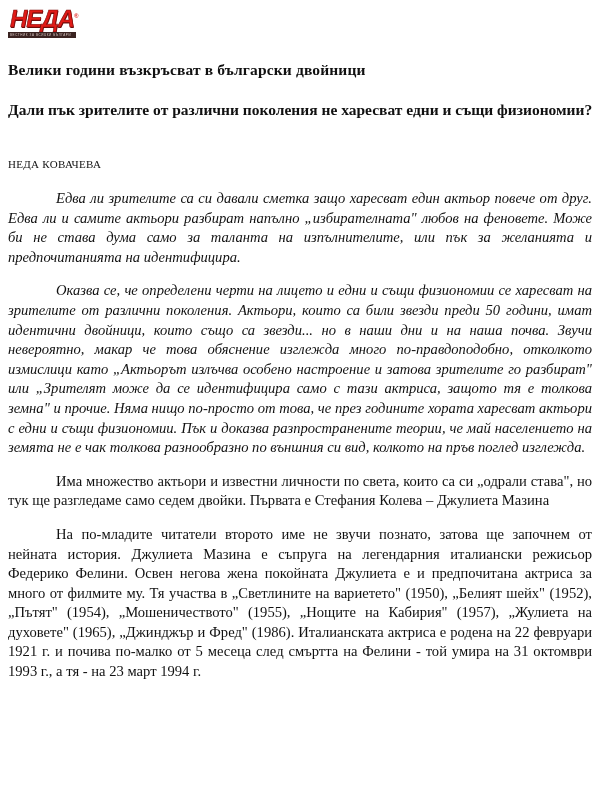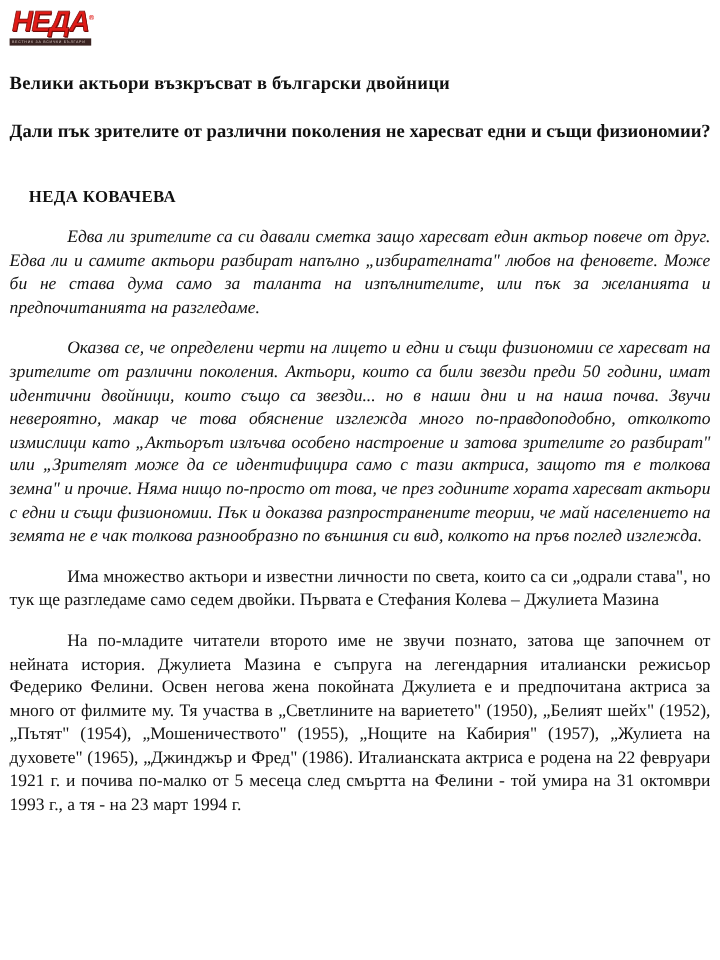--- a/index.html
+++ b/index.html
@@ -98,24 +98,24 @@
     font-weight: bold;
     font-size: 15.5px;
     line-height: 21px;
     margin: 20px 0 0 0;
     width: 590px;
   }
 
   
   .byline {
     font-family: "Liberation Serif", "DejaVu Serif", serif;
-    font-weight: bold;
-    font-size: 14px;
+    font-weight: normal;
+    font-size: 11px;
     line-height: 17px;
-    margin: 36px 0 0 16px;
+    margin: 36px 0 0 0;
     letter-spacing: 0.3px;
   }
 
   
   .body-block {
     margin-top: 16px;
     width: 584px;
   }
   p.para {
     margin: 0 0 0 0;
@@ -146,26 +146,26 @@
   <div class="masthead">
     <div class="logo-wrap">
       <span class="logo-text"><span>НЕДА</span><span class="logo-reg">®</span></span>
       <div class="logo-bar">
         <span class="logo-bar-text">ВЕСТНИК ЗА ВСИЧКИ БЪЛГАРИ</span>
       </div>
     </div>
   </div>
 
 
-  <h1 class="headline">Велики актьори възкръсват в български двойници</h1>
+  <h1 class="headline">Велики години възкръсват в български двойници</h1>
 
   <h2 class="subheadline">Дали пък зрителите от различни поколения не харесват едни и същи физиономии?</h2>
 
   <div class="byline">НЕДА КОВАЧЕВА</div>
 
   <div class="body-block">
-    <p class="para italic">Едва ли зрителите са си давали сметка защо харесват един актьор повече от друг. Едва ли и самите актьори разбират напълно „избирателната" любов на феновете. Може би не става дума само за таланта на изпълнителите, или пък за желанията и предпочитанията на разгледаме.</p>
+    <p class="para italic">Едва ли зрителите са си давали сметка защо харесват един актьор повече от друг. Едва ли и самите актьори разбират напълно „избирателната" любов на феновете. Може би не става дума само за таланта на изпълнителите, или пък за желанията и предпочитанията на идентифицира.</p>
     <p class="para italic">Оказва се, че определени черти на лицето и едни и същи физиономии се харесват на зрителите от различни поколения. Актьори, които са били звезди преди 50 години, имат идентични двойници, които също са звезди... но в наши дни и на наша почва. Звучи невероятно, макар че това обяснение изглежда много по-правдоподобно, отколкото измислици като „Актьорът излъчва особено настроение и затова зрителите го разбират" или „Зрителят може да се идентифицира само с тази актриса, защото тя е толкова земна" и прочие. Няма нищо по-просто от това, че през годините хората харесват актьори с едни и същи физиономии. Пък и доказва разпространените теории, че май населението на земята не е чак толкова разнообразно по външния си вид, колкото на пръв поглед изглежда.</p>
     <p class="para roman">Има множество актьори и известни личности по света, които са си „одрали става", но тук ще разгледаме само седем двойки. Първата е Стефания Колева – Джулиета Мазина</p>
     <p class="para roman tight">На по-младите читатели второто име не звучи познато, затова ще започнем от нейната история. Джулиета Мазина е съпруга на легендарния италиански режисьор Федерико Фелини. Освен негова жена покойната Джулиета е и предпочитана актриса за много от филмите му. Тя участва в „Светлините на вариетето" (1950), „Белият шейх" (1952), „Пътят" (1954), „Мошеничеството" (1955), „Нощите на Кабирия" (1957), „Жулиета на духовете" (1965), „Джинджър и Фред" (1986). Италианската актриса е родена на 22 февруари 1921 г. и почива по-малко от 5 месеца след смъртта на Фелини - той умира на 31 октомври 1993 г., а тя - на 23 март 1994 г.</p>
   </div>
 
 </div>
 
 </body></html>

